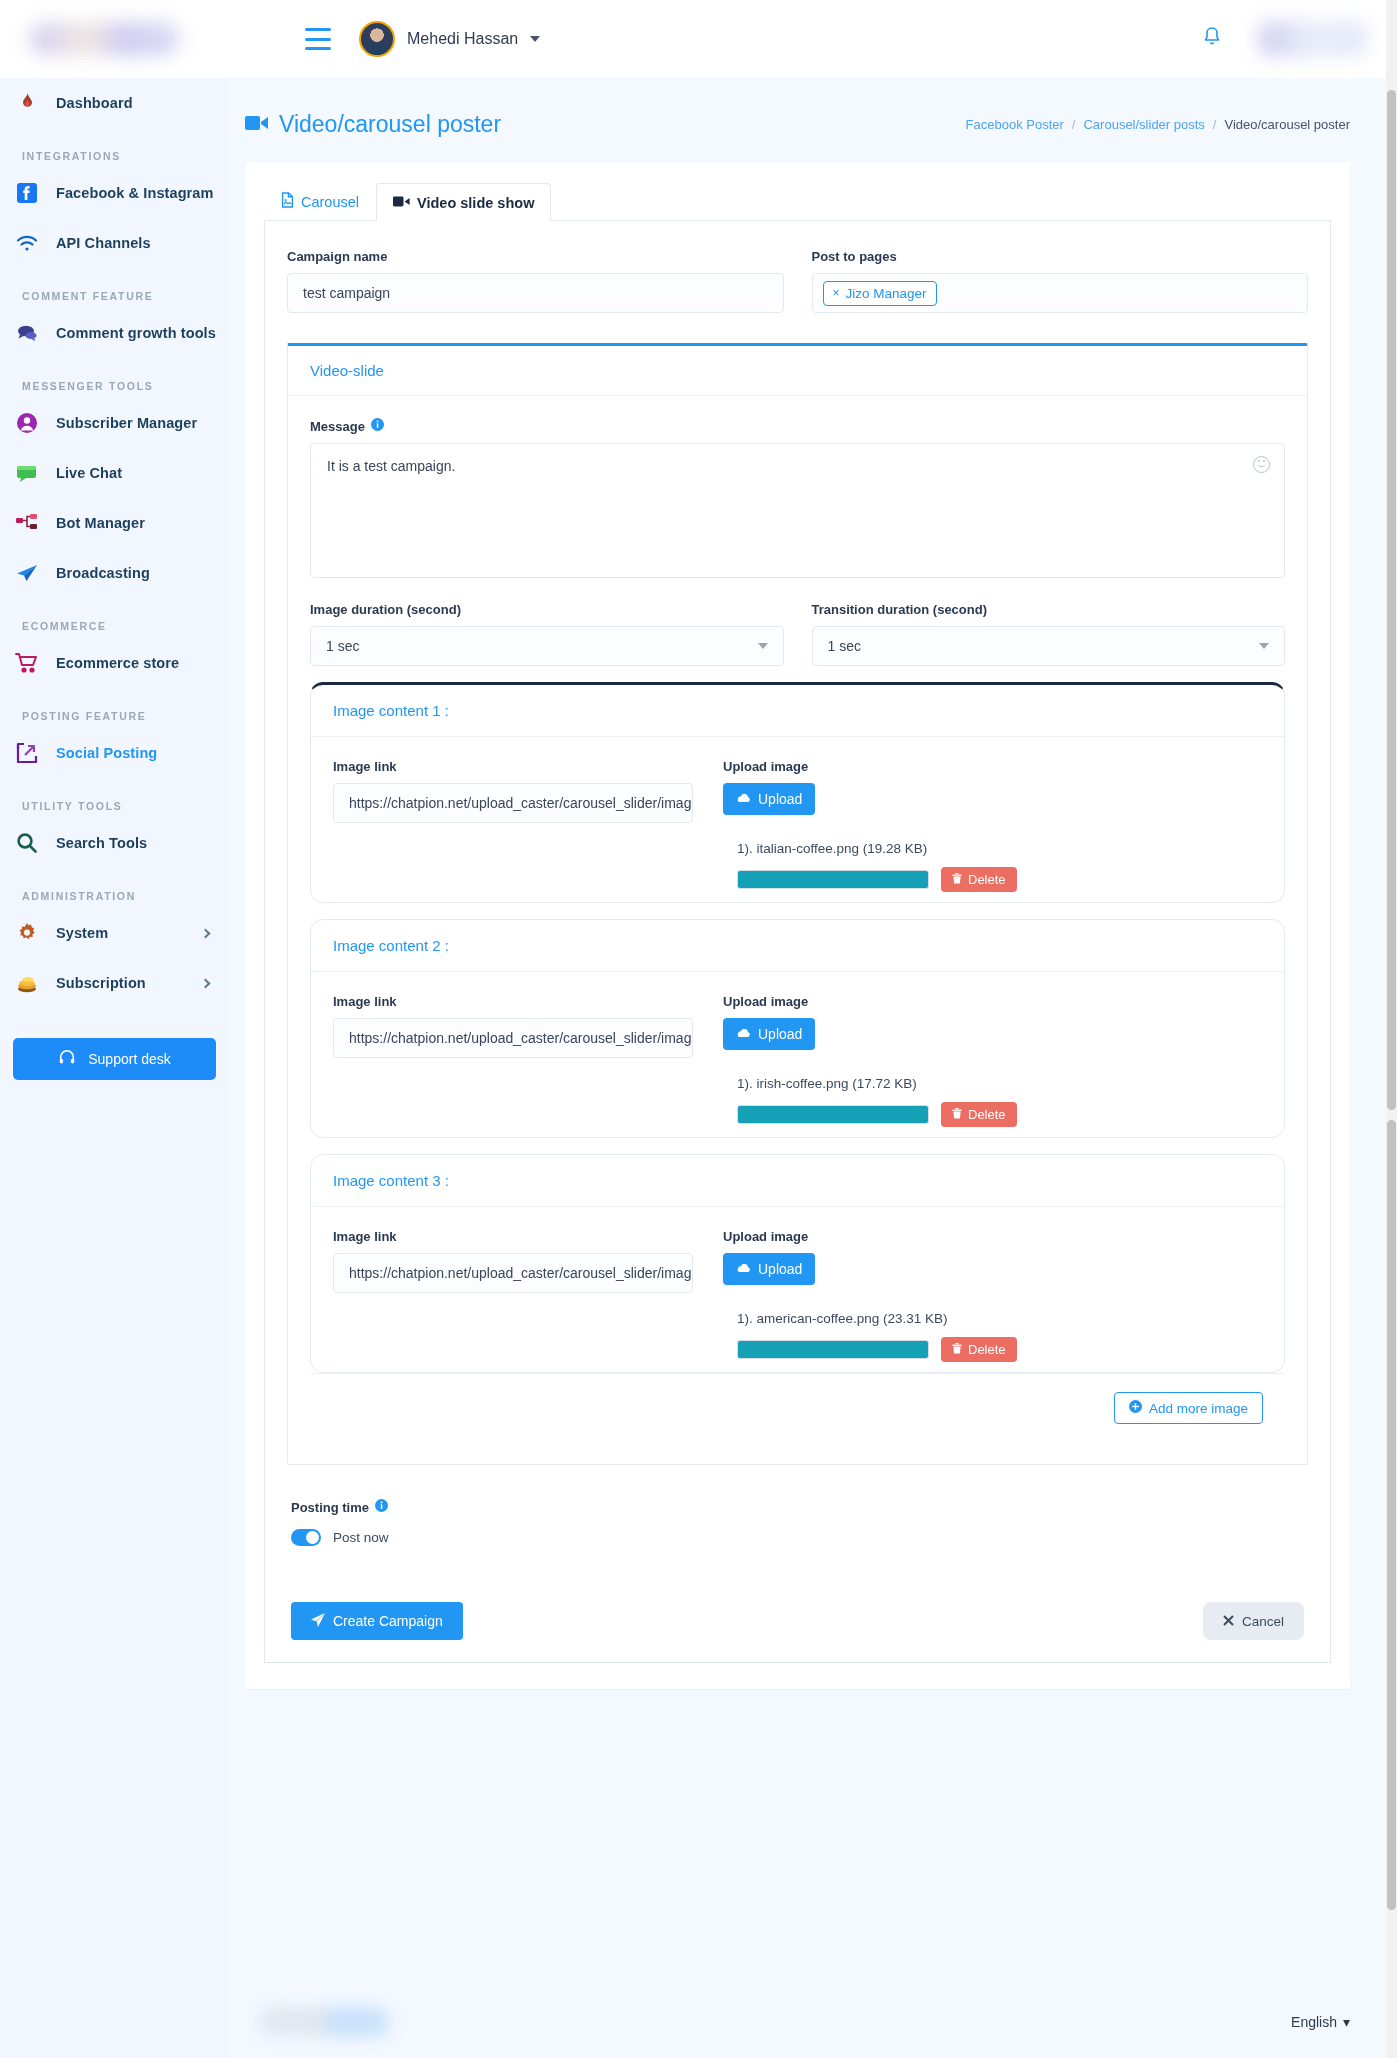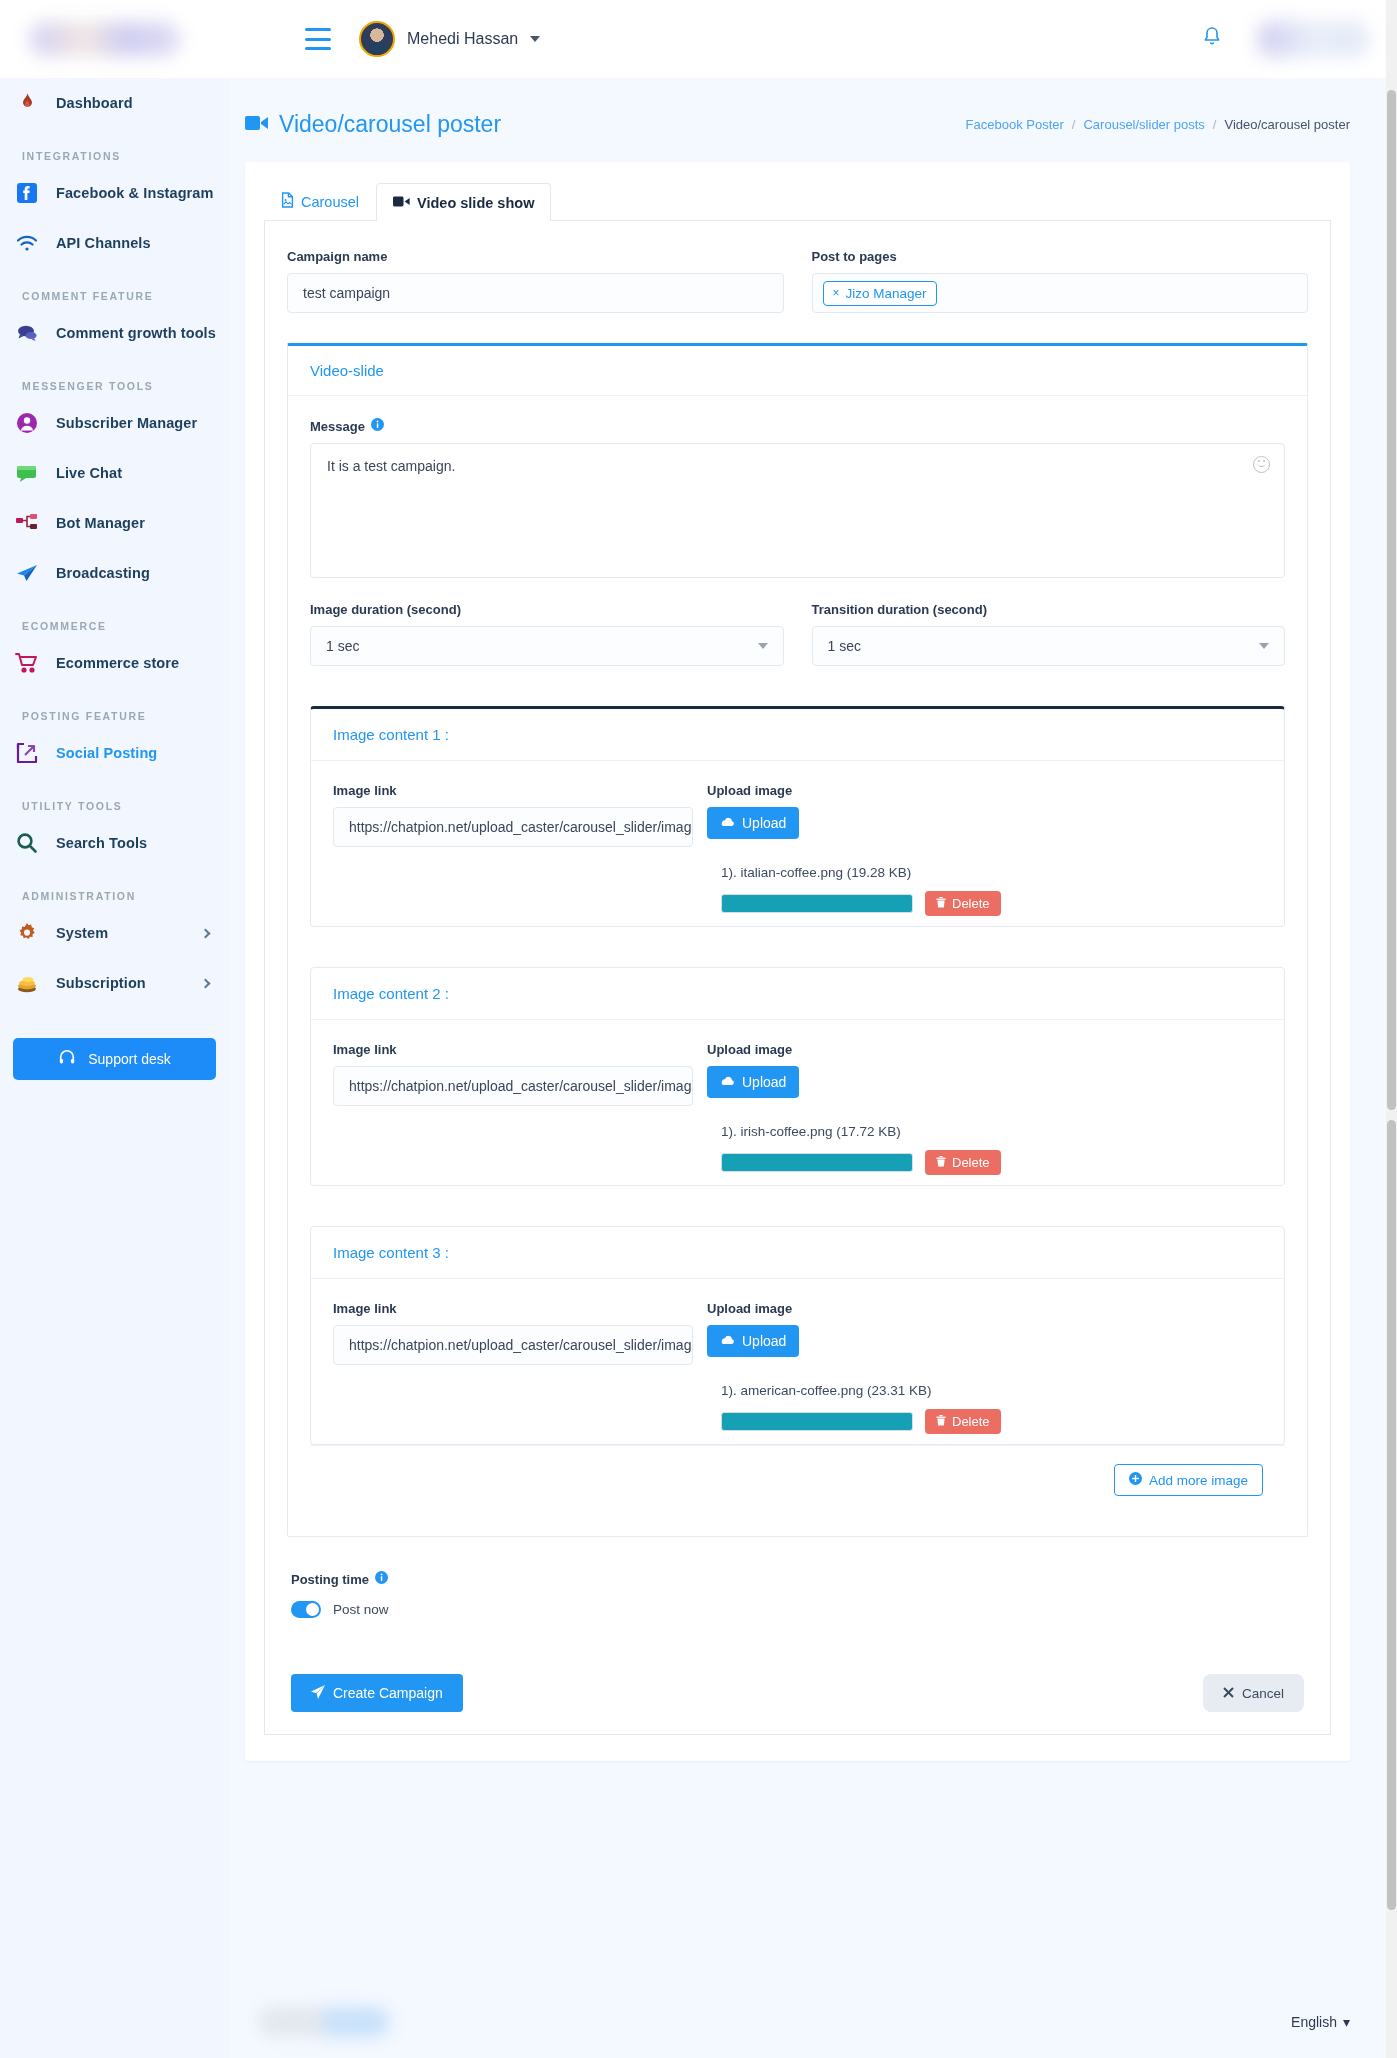--- a/index.html
+++ b/index.html
@@ -217,31 +217,31 @@
     font-size: 14px; color: #3a4559; cursor: pointer;
   }
   .select .arw {
     margin-left: auto;
     width: 0; height: 0;
     border-left: 5px solid transparent; border-right: 5px solid transparent;
     border-top: 6px solid #9aa5b4;
   }
 
   .img-block {
-    margin-top: 40px;
+    margin-top: 16px;
     border: 1px solid #e5eaf2;
     border-top: 3px solid #1b2a42;
-    border-radius: 4px;
+    border-radius: 13px;
   }
   .img-block.plain { border-top: 1px solid #e5eaf2; }
   .img-head {
     padding: 17px 22px; border-bottom: 1px solid #edf1f7;
     font-size: 15px; color: #2196f3;
   }
-  .img-body { padding: 22px 22px 10px 22px; display: flex; gap: 14px; }
+  .img-body { padding: 22px 22px 10px 22px; display: flex; gap: 30px; }
   .img-left { width: 360px; }
   .img-right { flex: 1; }
   .upload-btn {
     background: #2196f3; color: #fff; border-radius: 4px;
     height: 32px; padding: 0 13px; display: inline-flex;
     align-items: center; gap: 7px; font-size: 14px; cursor: pointer;
   }
   .file-row { margin-top: 26px; }
   .file-name {
     font-size: 13.5px; color: #3c4a60; margin-left: 14px;

